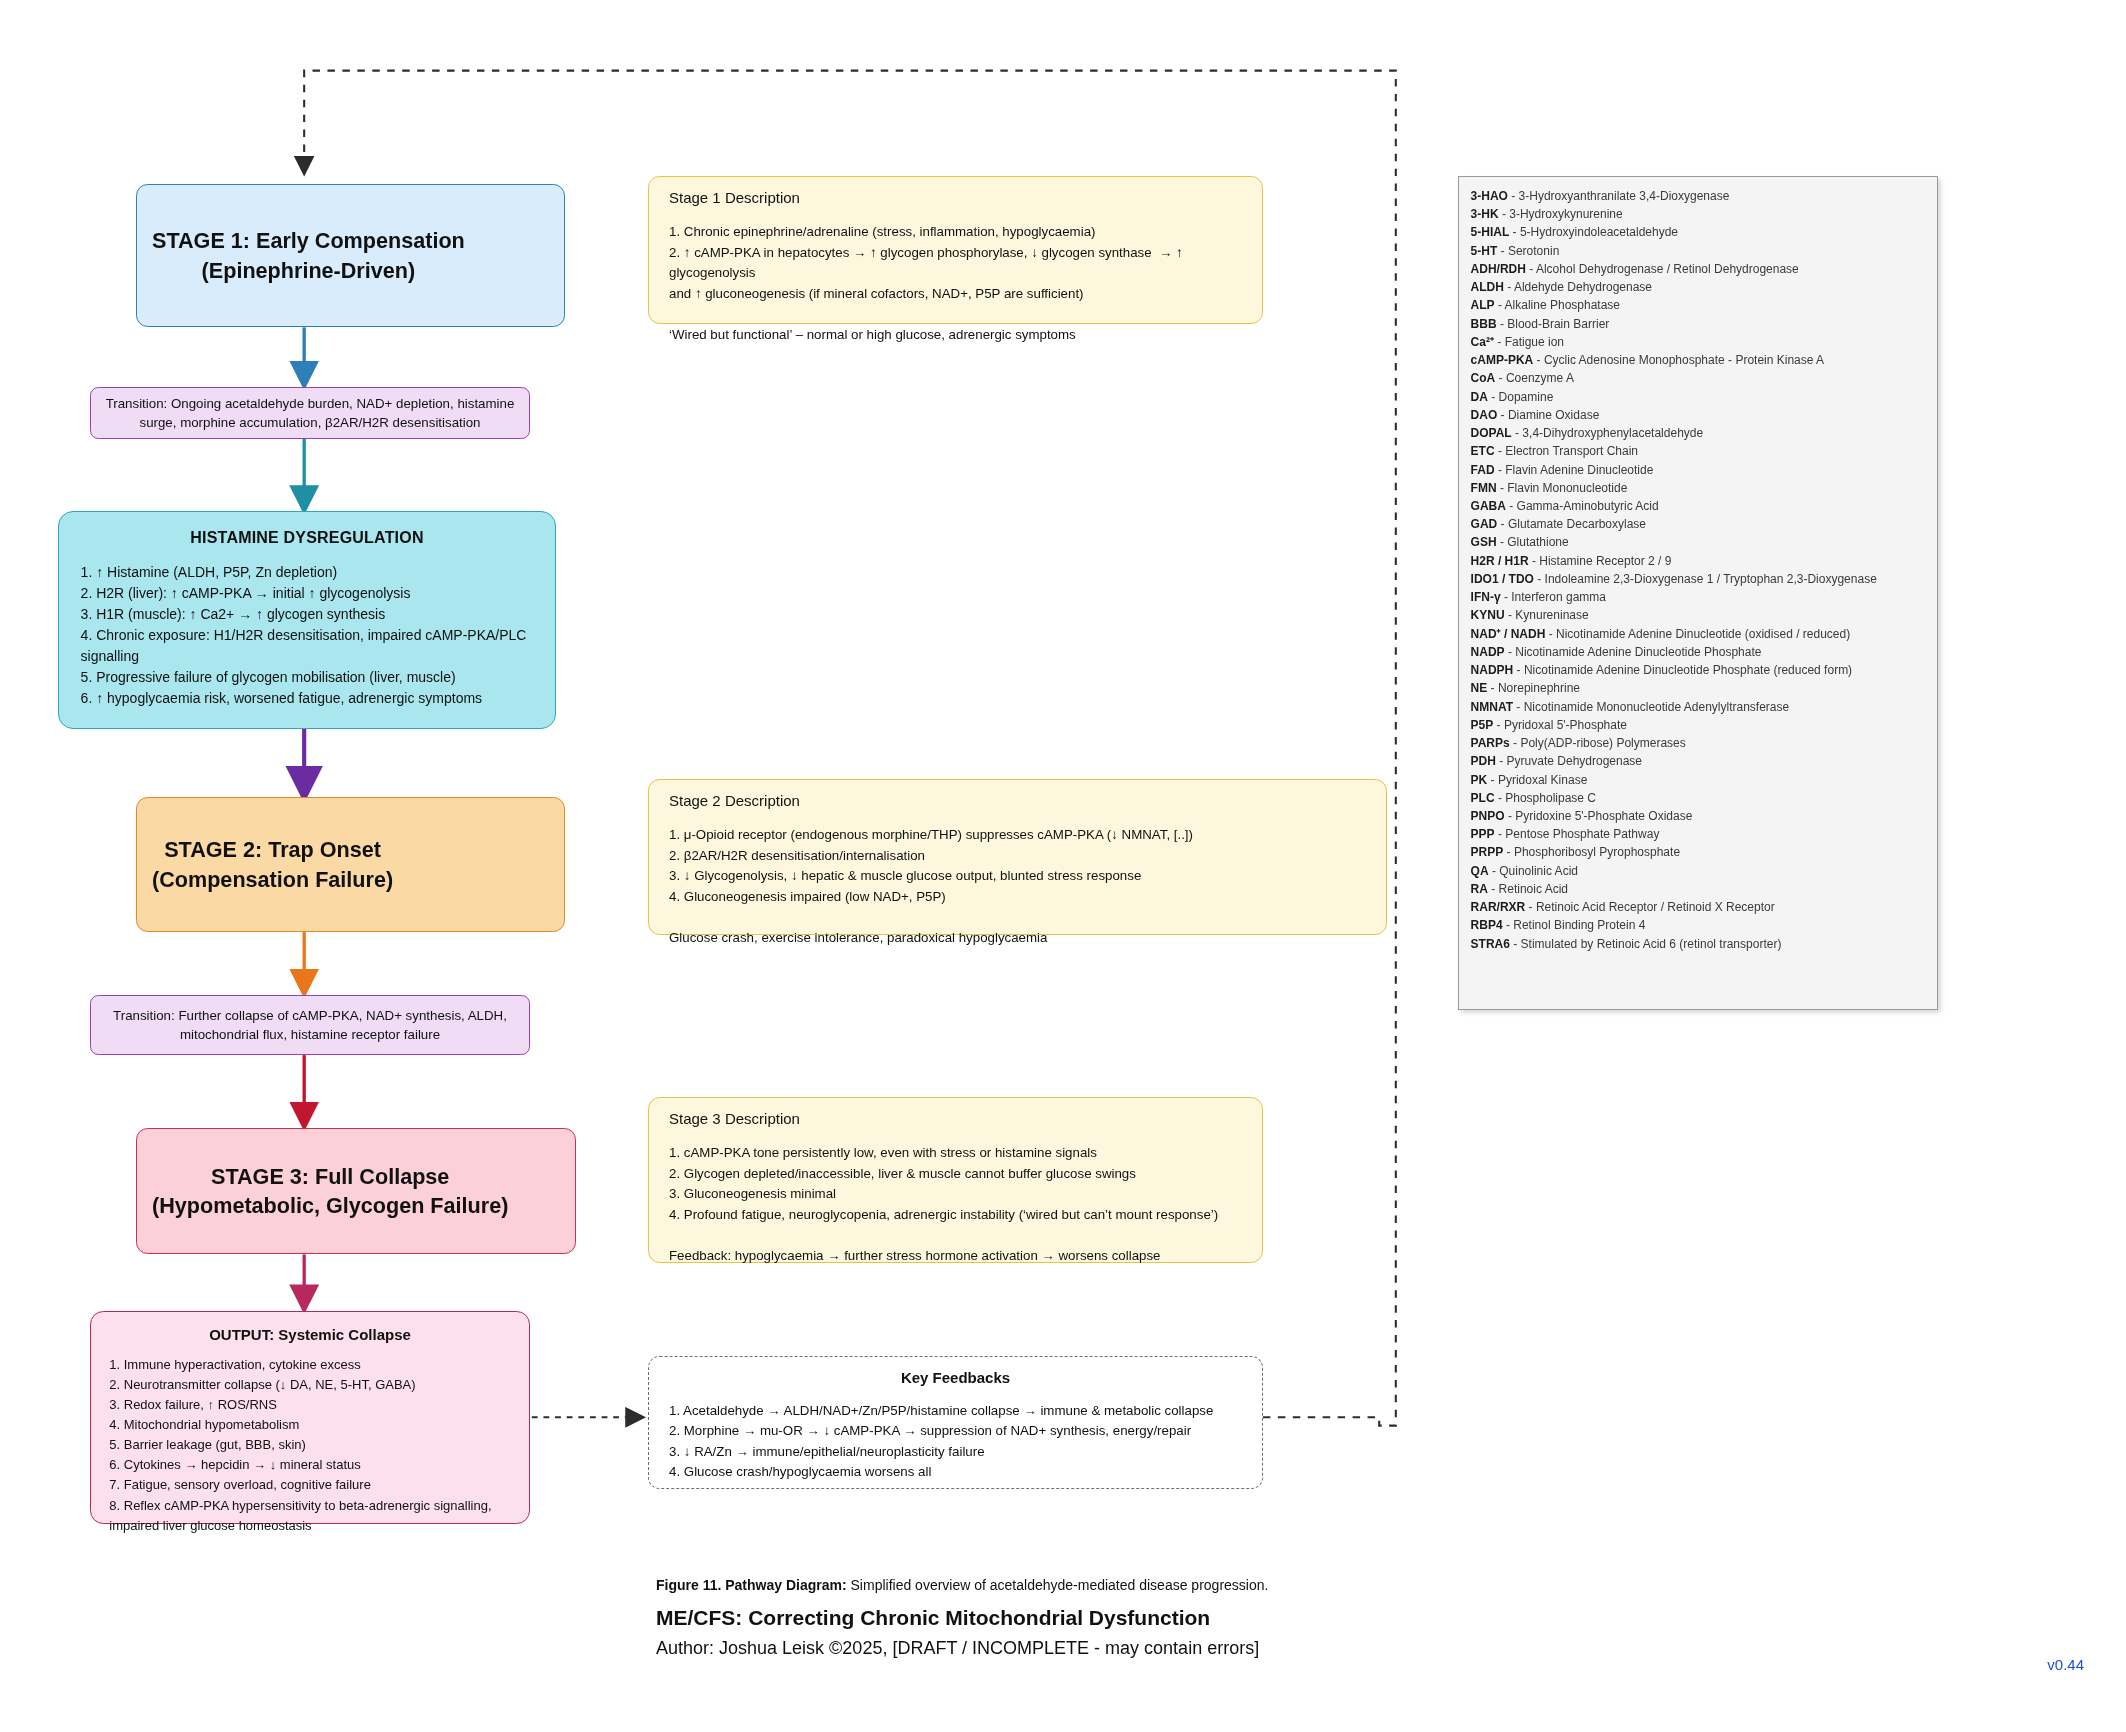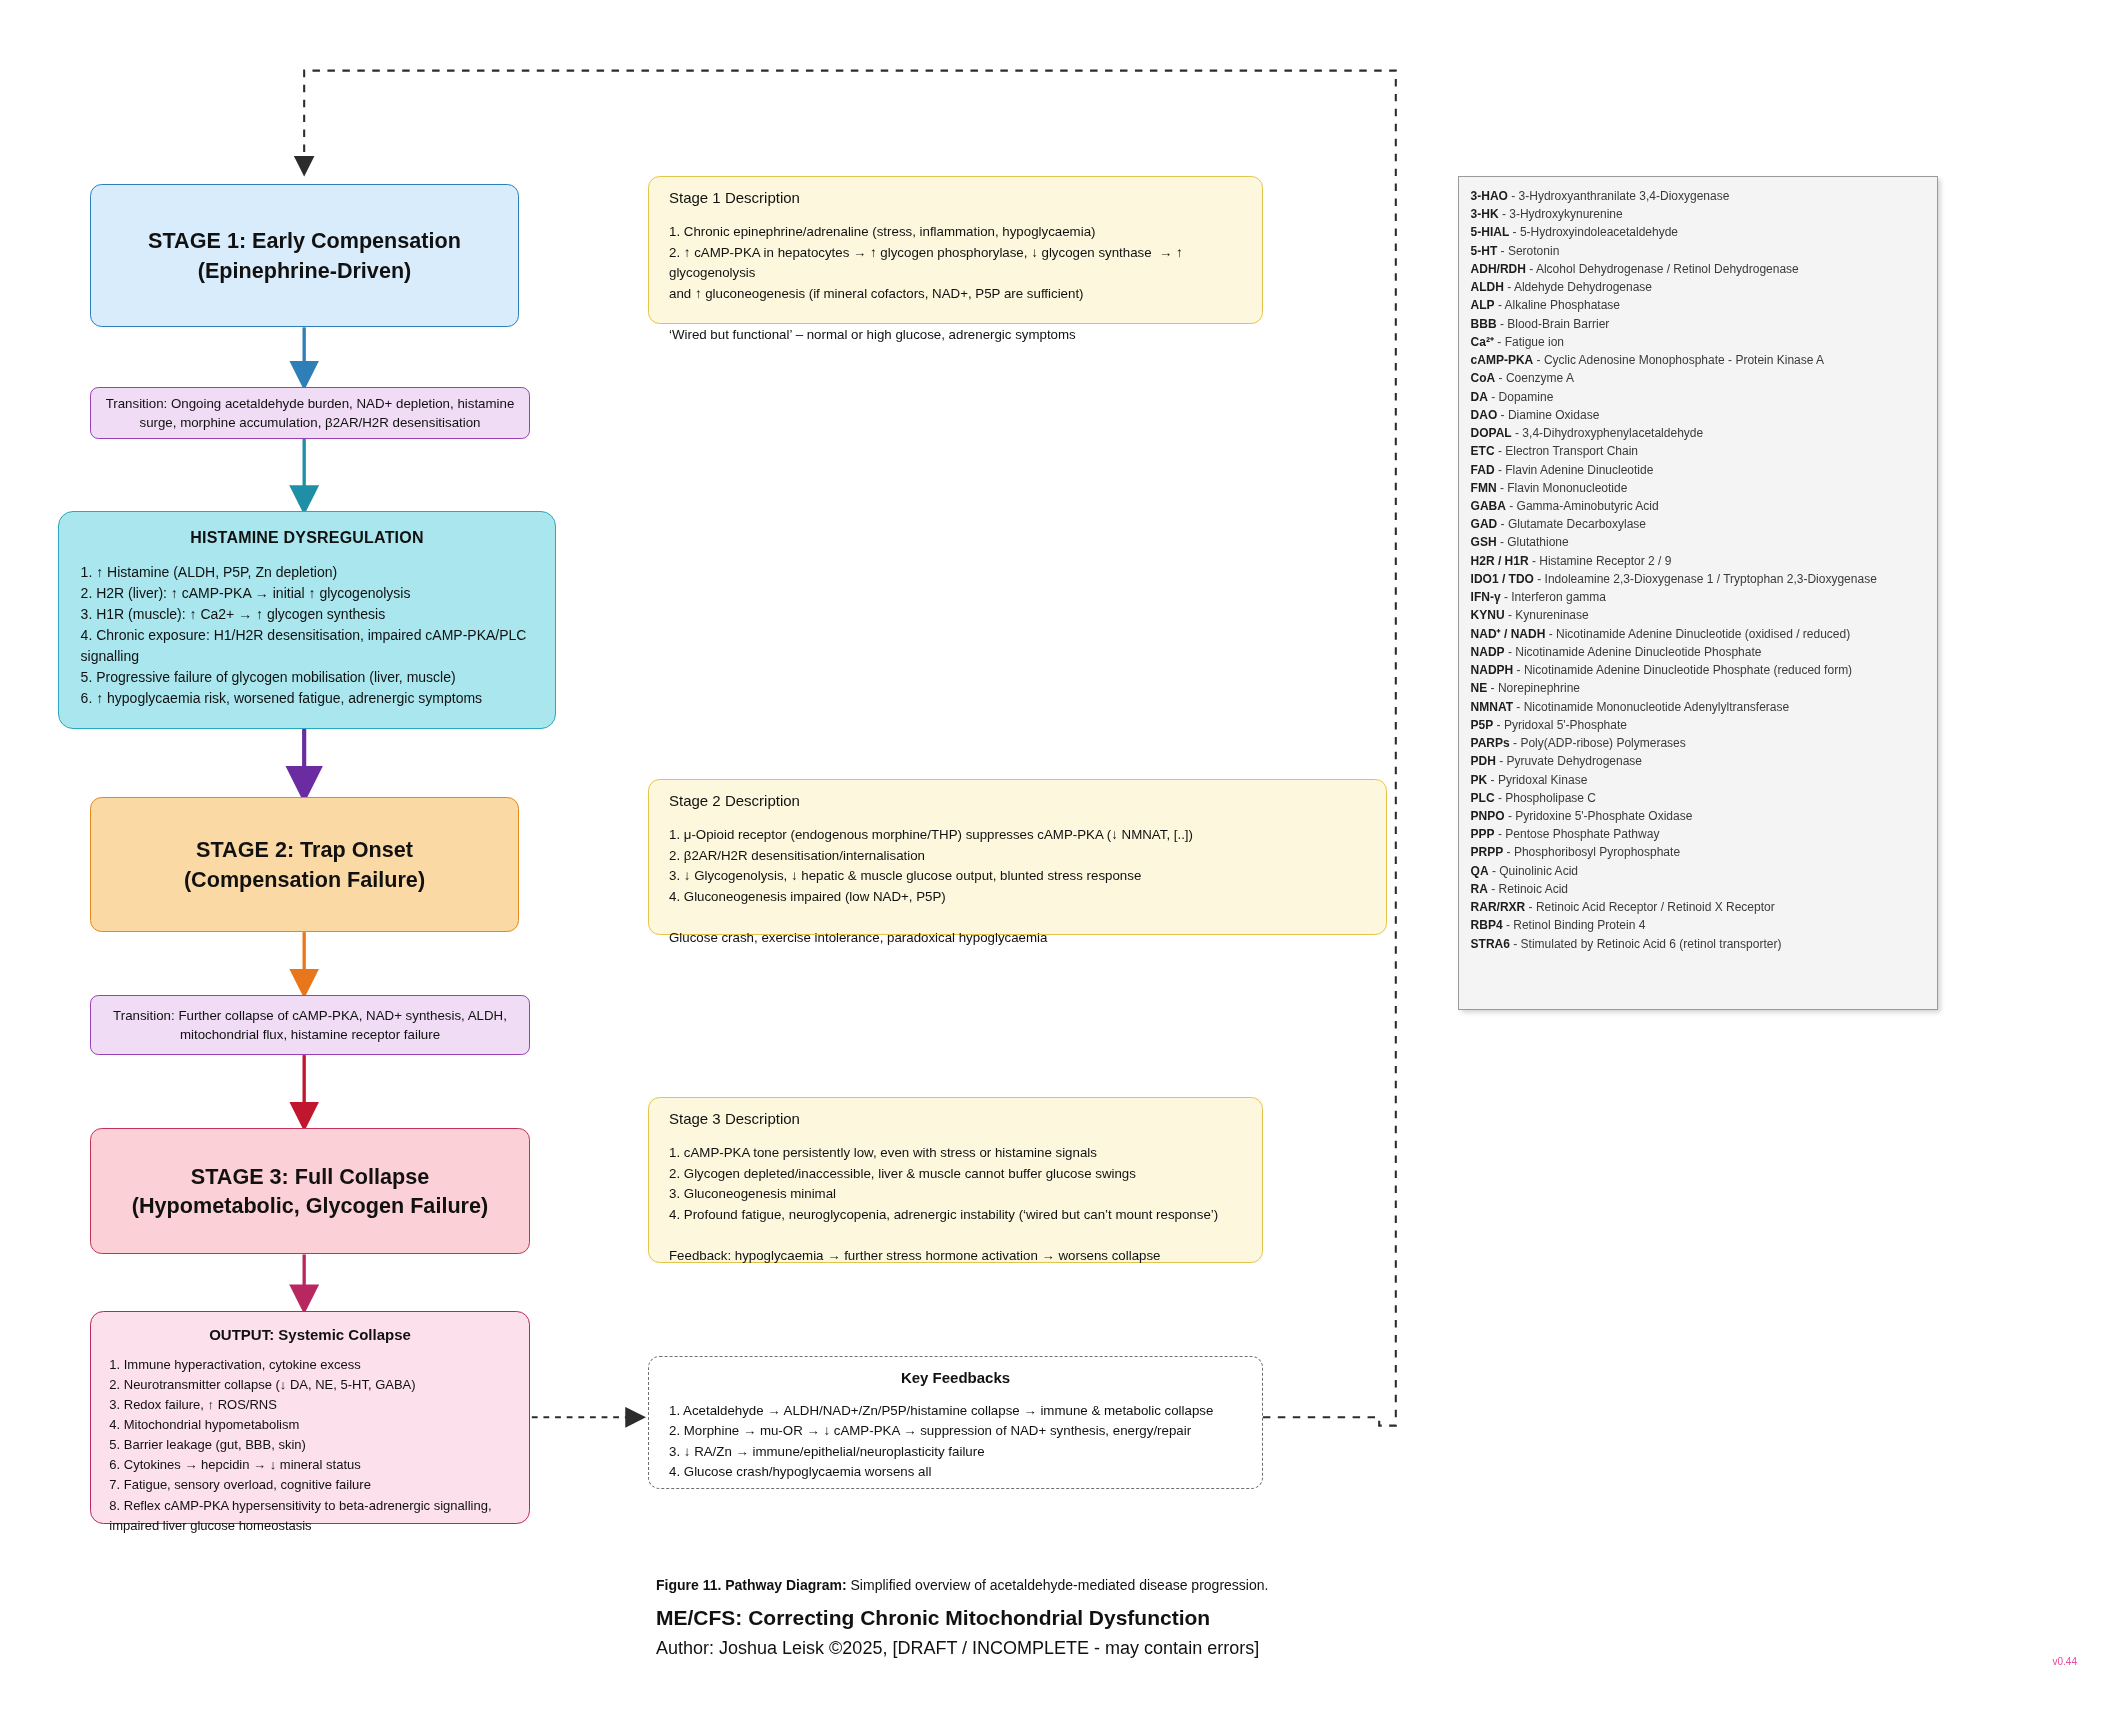--- a/index.html
+++ b/index.html
@@ -22,21 +22,21 @@
     padding: 11.6px 15px;
   }
   .node .title {
     font-weight: bold;
     text-align: center;
     line-height: 1.35;
   }
   .node .body { line-height: 1.5; }
 
   
-  .stage { display:flex; align-items:center; justify-content:center; }
+  .stage { display:flex; align-items:center; justify-content:flex-start;margin-left:46px; }
   .stage .title { font-size: 21.6px; }
 
   #stage1 { left:90px; top:184px; width:429px; height:143px;
             background:#d9ecfb; border-color:#2e7fb8; }
   #stage2 { left:90px; top:797px; width:429px; height:135px;
             background:#fbd9a5; border-color:#e08a1e; }
   #stage3 { left:90px; top:1128px; width:440px; height:126px;
             background:#fbd0d6; border-color:#c2335a; }
 
   
@@ -97,21 +97,21 @@
   }
   #legend .abbr-list { font-size:12px; line-height:1.52; color:#3a3a3a; }
   #legend .abbr-list .k { font-weight:bold; color:#1c1c1c; }
 
   
   #caption { position:absolute; left:656px; top:1577px; width:1080px; }
   #caption .fig { font-size:14px; }
   #caption .fig b { font-weight:bold; }
   #caption .doc-title { font-size:21px; font-weight:bold; margin-top:13.3px; }
   #caption .author { font-size:18px; margin-top:8px; }
-  #version { position:absolute; right:50px; top:1656px; font-size:10px; color:#ec4899; }
+  #version { position:absolute; right:43px; top:1656px; font-size:15px; color:#1d4ed8; }
 
   .line { white-space: pre-wrap; }
 </style>
 </head>
 <body>
 
 <div id="canvas">
 
   <svg class="wires" viewBox="0 0 2560 2086" xmlns="http://www.w3.org/2000/svg">
     <defs>

